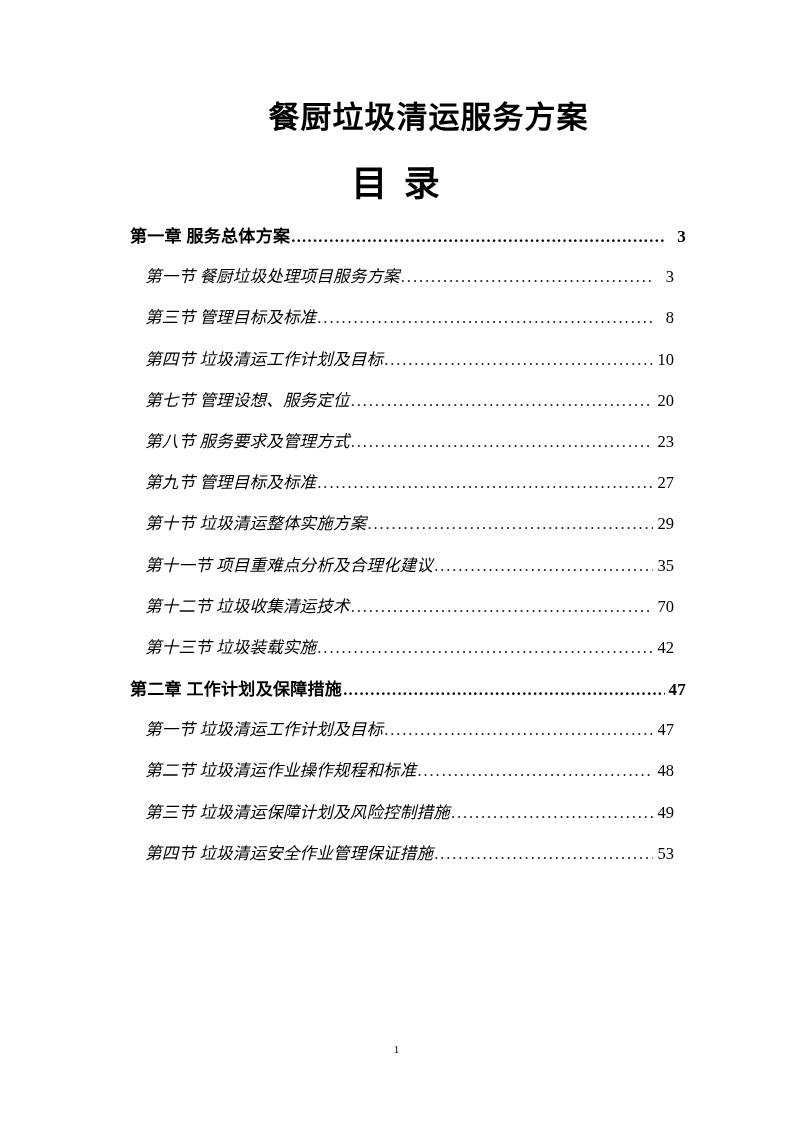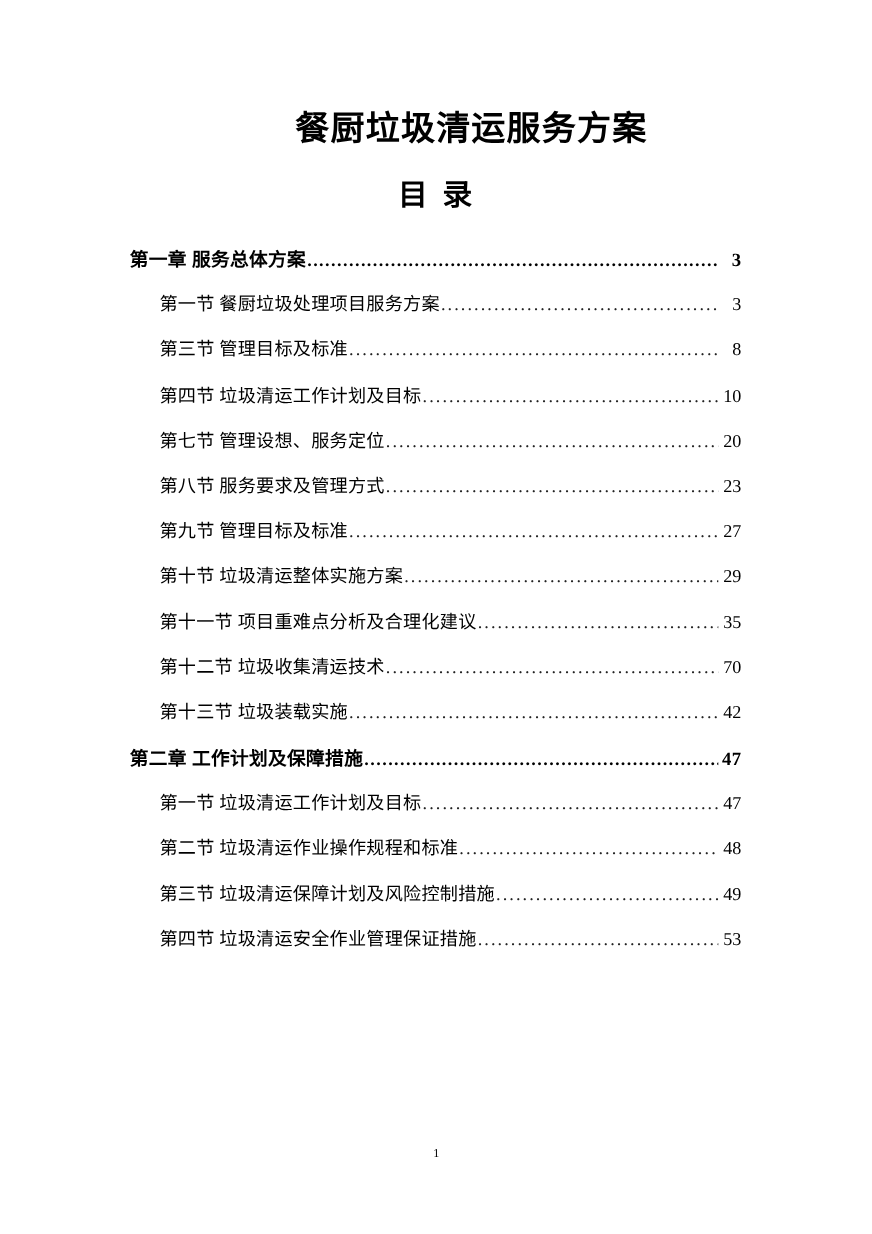--- a/index.html
+++ b/index.html
@@ -41,21 +41,21 @@
     padding-left: 32px;
   }
 
   .toc-title {
     position: absolute;
     top: 162px;
     left: 0;
     width: 793px;
     text-align: center;
     font-family: "DejaVu Sans", "Liberation Sans", sans-serif;
-    font-size: 27px;
+    font-size: 36px;
     font-weight: bold;
     letter-spacing: 2px;
     line-height: 1.2;
     white-space: nowrap;
   }
 
   
   .toc {
     position: absolute;
     top: 228px;
@@ -101,41 +101,42 @@
     flex: 0 0 auto;
     text-align: right;
     font-family: "Liberation Serif", "DejaVu Serif", serif;
     font-size: 16.5px;
     line-height: 1;
     min-width: 20px;
   }
 
   
   .toc-entry.level-1 {
-    margin-left: 0;
+    margin-left: 12px;
   }
   .toc-entry.level-1 .label,
   .toc-entry.level-1 .pageno {
     font-weight: bold;
     font-size: 17px;
     letter-spacing: 0.3px;
   }
   .toc-entry.level-1 .leader::before {
     font-weight: bold;
     letter-spacing: 1.3px;
     color: #000;
   }
 
   
   .toc-entry.level-2 {
     padding-left: 27px;
   }
   .toc-entry.level-2 .label {
     font-weight: normal;
     letter-spacing: 0.2px;
+    font-style: italic;
   }
   .toc-entry.level-2 .pageno {
     font-weight: normal;
   }
   .toc-entry.level-2 .leader::before {
     color: #222;
     letter-spacing: 1.9px;
   }
 
   

